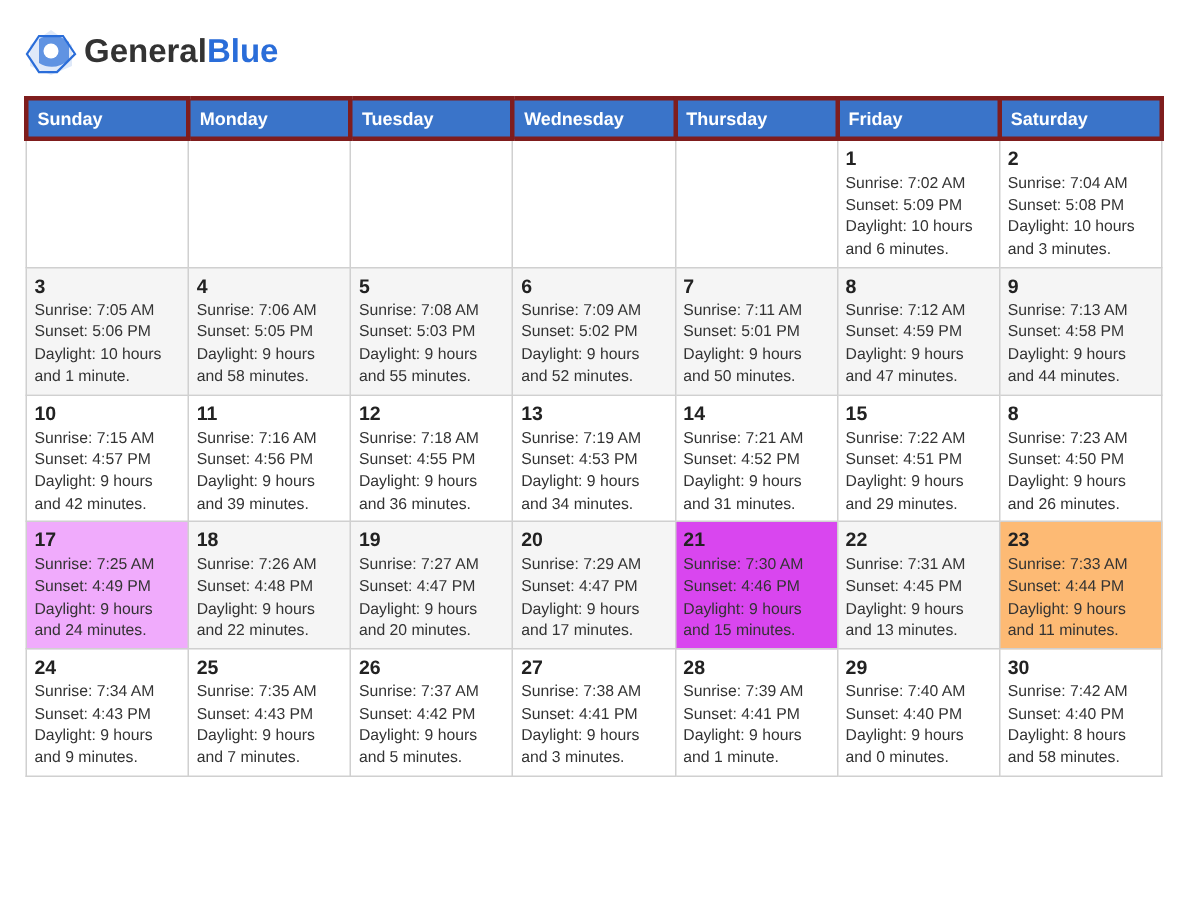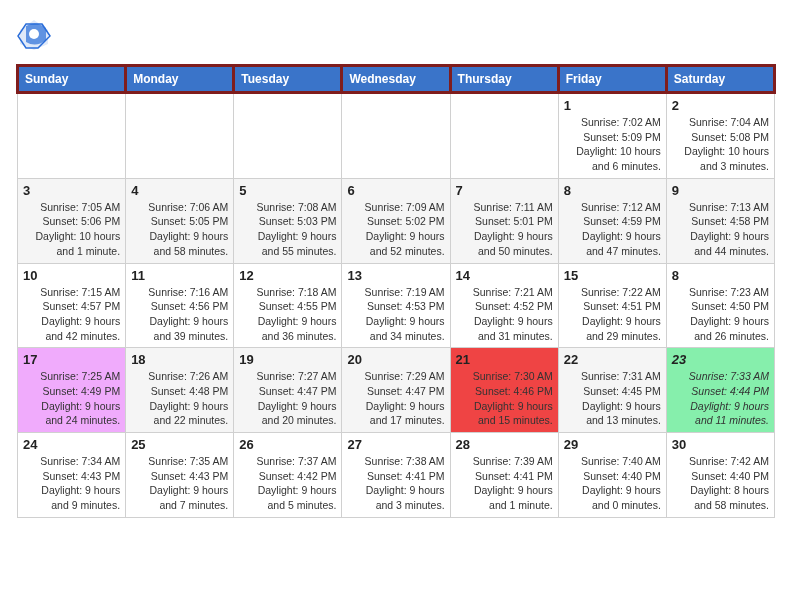--- a/index.html
+++ b/index.html
@@ -73,38 +73,40 @@
       font-weight: bold;
       font-size: 13px;
       color: #222;
       display: block;
       margin-bottom: 2px;
     }
     .day-info {
       color: #333;
       font-size: 10.5px;
       line-height: 1.4;
-      text-align: right;
     }
     .empty-cell {
       background: #fff !important;
     }
   </style>
 </head>
 <body>
 
 <div class="header-area">
   <div class="logo">
     <svg class="logo-icon" viewBox="0 0 36 36">
       <rect x="0" y="0" width="36" height="36" rx="4" fill="#fff"></rect>
       <polygon points="18,4 32,14 32,28 18,34 4,28 4,14" fill="#2a6dd9" opacity="0.15"></polygon>
       <polygon points="26,8 34,20 22,32 10,32 2,20 10,8" fill="none" stroke="#2a6dd9" stroke-width="1.5"></polygon>
       <path d="M10 10 Q20 4 30 12 L30 24 Q20 32 10 26 Z" fill="#2a6dd9" opacity="0.7"></path>
       <circle cx="18" cy="18" r="5" fill="#fff"></circle>
     </svg>
+    <div>
+      <div class="logo-text">General<span class="blue">Blue</span></div>
+    </div>
   </div>
   <div class="title-area">
     <div class="month-title"></div>
     <div class="location"></div>
   </div>
 </div>
 
 <table class="calendar">
   <thead>
     <tr>
@@ -203,29 +205,29 @@
           <div class="day-info">Sunrise: 7:26 AM<br>Sunset: 4:48 PM<br>Daylight: 9 hours and 22 minutes.</div>
         </td>
         <td style="background: rgb(245, 245, 245); margin-top: 20px;">
           <span class="day-number">19</span>
           <div class="day-info">Sunrise: 7:27 AM<br>Sunset: 4:47 PM<br>Daylight: 9 hours and 20 minutes.</div>
         </td>
         <td style="background: rgb(245, 245, 245); margin-left: 23px;">
           <span class="day-number">20</span>
           <div class="day-info">Sunrise: 7:29 AM<br>Sunset: 4:47 PM<br>Daylight: 9 hours and 17 minutes.</div>
         </td>
-        <td style="background: #ef4444;">
+        <td style="background: #d946ef;">
           <span class="day-number">21</span>
           <div class="day-info">Sunrise: 7:30 AM<br>Sunset: 4:46 PM<br>Daylight: 9 hours and 15 minutes.</div>
         </td>
         <td style="background: rgb(245, 245, 245); margin-left: 32px;">
           <span class="day-number">22</span>
           <div class="day-info">Sunrise: 7:31 AM<br>Sunset: 4:45 PM<br>Daylight: 9 hours and 13 minutes.</div>
         </td>
-        <td style="background: #86efac; font-style: italic;">
+        <td style="background: #fdba74;">
           <span class="day-number">23</span>
           <div class="day-info">Sunrise: 7:33 AM<br>Sunset: 4:44 PM<br>Daylight: 9 hours and 11 minutes.</div>
         </td>
       </tr>
       <tr>
         <td>
           <span class="day-number">24</span>
           <div class="day-info">Sunrise: 7:34 AM<br>Sunset: 4:43 PM<br>Daylight: 9 hours and 9 minutes.</div>
         </td>
         <td>

